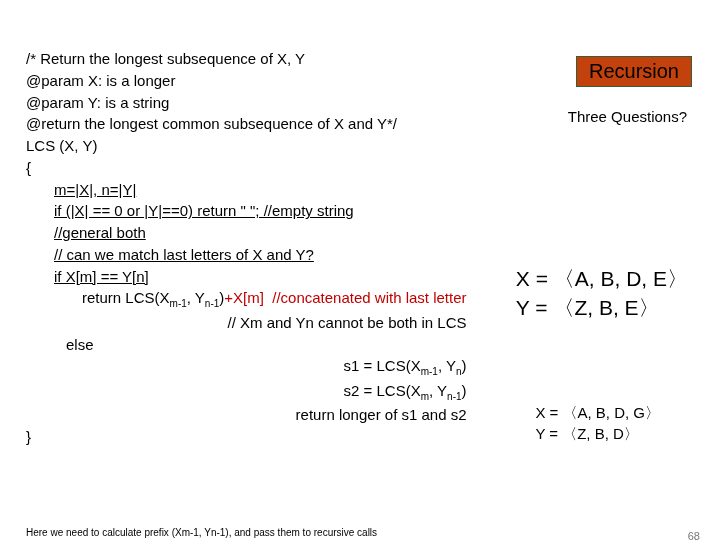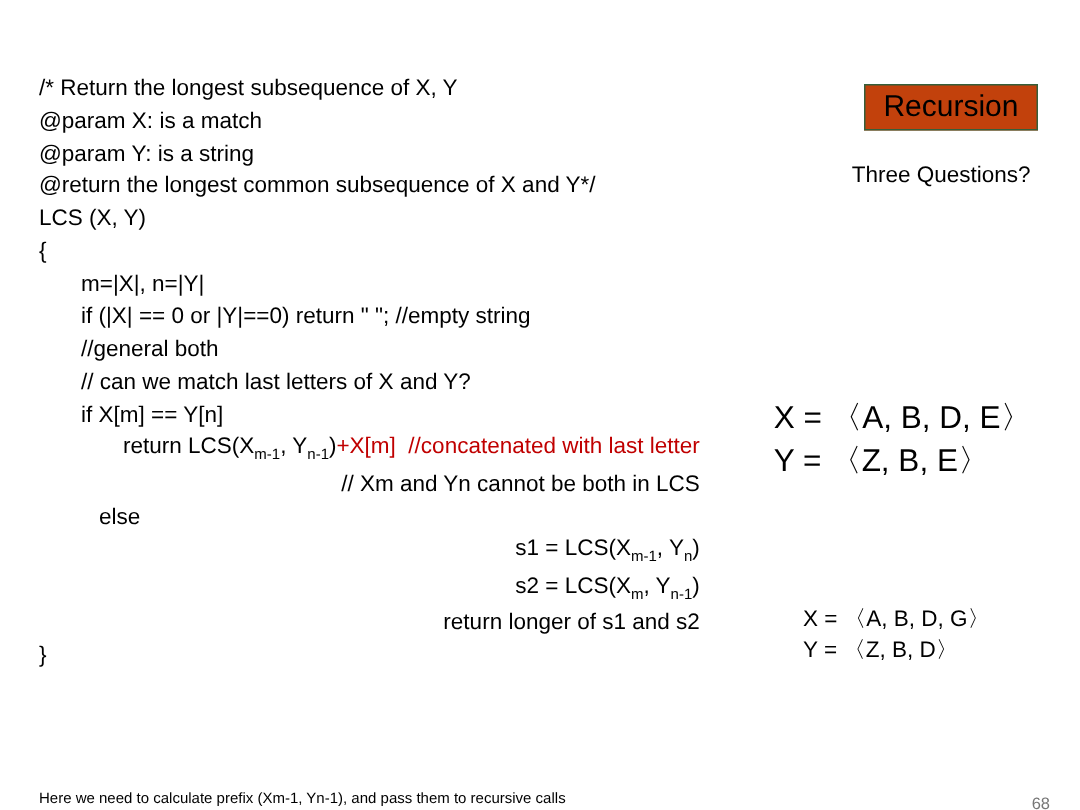--- a/index.html
+++ b/index.html
@@ -20,21 +20,21 @@
   }
   .code-block {
     position: absolute;
     left: 26px;
     top: 16px;
     font-size: 15px;
     line-height: 1.45;
     color: #000;
   }
   .code-block .line { white-space: pre; }
-  .indent1 { padding-left: 28px; }
+  .indent1 { padding-left: 28px; text-decoration: underline; }
   .indent2 { padding-left: 56px; text-align: right; }
   .indent3 { padding-left: 40px; }
   .sub { font-size: 10px; vertical-align: sub; }
   .red { color: #c00000; }
   .recursion-box {
     position: absolute;
     right: 28px;
     top: 24px;
     border: 1px solid #355f3a;
     background: #c2410c;
@@ -75,21 +75,21 @@
     color: #777;
   }
 </style>
 </head>
 <body>
 
 <div class="slide">
 
   <div class="code-block">
     <div class="line">/* Return the longest subsequence of X, Y</div>
-    <div class="line">@param X: is a match</div>
+    <div class="line">@param X: is a longer</div>
     <div class="line">@param Y: is a string</div>
     <div class="line">@return the longest common subsequence of X and Y*/</div>
     <div class="line">LCS (X, Y)</div>
     <div class="line">{</div>
     <div class="line indent1">m=|X|, n=|Y|</div>
     <div class="line indent1">if (|X| == 0 or |Y|==0) return " "; //empty string</div>
     <div class="line indent1">//general both</div>
     <div class="line indent1">// can we match last letters of X and Y?</div>
     <div class="line indent1">if X[m] == Y[n]</div>
     <div class="line indent2"><span>return LCS(X</span><span class="sub">m-1</span><span>, Y</span><span class="sub">n-1</span><span>)</span><span class="red">+X[m]  //concatenated with last letter</span></div>

